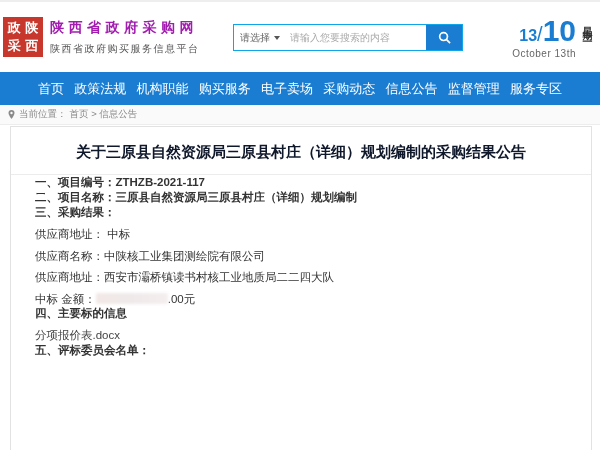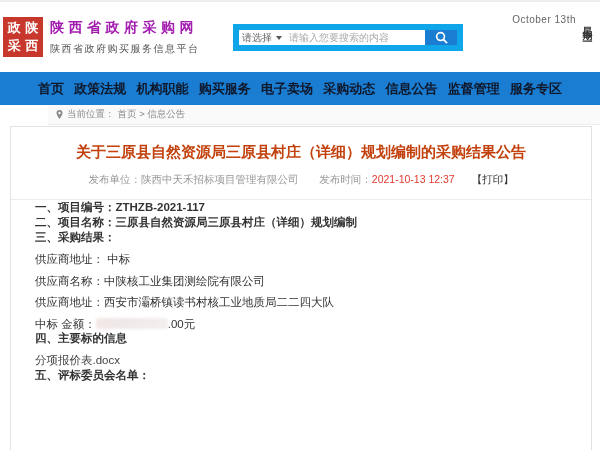--- a/index.html
+++ b/index.html
@@ -10,21 +10,21 @@
   
   .header { position:relative; height:70px; background:#fff; }
   .logo { position:absolute; left:3px; top:15px; width:40px; height:40px; background:#c8372b;
     display:grid; grid-template-columns:1fr 1fr; grid-template-rows:1fr 1fr; padding:3px; gap:1px; }
   .logo span { color:#fff; font-weight:bold; font-size:13px; line-height:16px; text-align:center; }
   .site-names { position:absolute; left:50px; top:17px; }
   .site-title { font-size:14px; font-weight:bold; color:#a21caf; letter-spacing:4.5px; }
   .site-sub { font-size:10px; font-weight:normal; color:#555; letter-spacing:1.5px; margin-top:5px; }
 
   .search { position:absolute; left:233px; top:22px; width:230px; height:27px;
-    border:6px solid #0ea5e9; display:flex; align-items:stretch; background:#fff; }
+    border:1px solid #0ea5e9; display:flex; align-items:stretch; background:#fff; }
   .search-select { width:52px; display:flex; align-items:center; justify-content:center;
     gap:4px; font-size:10px; color:#666; cursor:pointer; }
   .caret { width:0; height:0; border-left:3.5px solid transparent; border-right:3.5px solid transparent;
     border-top:4px solid #555; }
   .search-input { flex:1; border:none; outline:none; font-size:10px; color:#333; padding:0 4px;
     font-family:"Liberation Sans","DejaVu Sans",sans-serif; }
   .search-input::placeholder { color:#aaa; }
   .search-btn { width:36px; background:#1a7dd1; border:none; display:flex; align-items:center;
     justify-content:center; cursor:pointer; }
 
@@ -33,30 +33,30 @@
   .date-sm { font-size:16px; }
   .date-slash { font-size:20px; font-weight:normal; }
   .date-lg { font-size:30px; }
   .date-en { font-size:10px; color:#666; margin-top:0px; letter-spacing:0.5px;text-align:center; }
   .weekday { position:absolute; right:6px; top:16px; writing-mode:vertical-rl;
     font-size:10px; color:#333; letter-spacing:4px; font-weight:bold; }
 
   
   .nav { height:33px; background:#1a7dd1; display:flex; align-items:center;
     justify-content:space-between; padding:0 38px; }
-  .nav-item { color:#0f172a; font-size:13px; font-weight:bold; cursor:pointer; white-space:nowrap; }
+  .nav-item { color:#ffffff; font-size:13px; font-weight:normal; cursor:pointer; white-space:nowrap; }
 
   
   .crumb { height:20px; background:#fafafa; border-bottom:1px solid #ededed;
-    display:flex; align-items:center; padding-left:7px; font-size:9.5px; color:#888; gap:3px;margin-left:48px; }
+    display:flex; align-items:center; padding-left:7px; font-size:9.5px; color:#888; gap:3px; }
 
   
   .panel { position:absolute; left:10px; right:8px; top:124px; bottom:0;
     background:#fff; border:1px solid #e2e2e2; border-bottom:none; padding:15px 24px 0 24px; }
-  .art-title { text-align:center; font-size:15px; font-weight:bold; color:#c2410c; line-height:20px; }
+  .art-title { text-align:center; font-size:15px; font-weight:bold; color:#0f172a; line-height:20px; }
   .art-meta { text-align:center; font-size:10.5px; color:#999; margin-top:11px; }
   .art-meta .pub { margin-right:18px; }
   .art-meta .time { color:#e03a2f; }
   .art-meta .print { color:#333; margin-left:14px; cursor:pointer; }
   .sep { border:none; border-top:1px solid #ececec; margin:12px -24px 0 -24px; }
 
   .body-text { font-size:11.5px; }
   .sec { font-weight:bold; color:#333; line-height:15px; }
   .line { margin-top:7px; line-height:14.5px; color:#333; }
   .line .lbl { color:#333; }
@@ -89,20 +89,23 @@
       <input class="search-input" type="text" placeholder="请输入您要搜索的内容" style="">
       <button class="search-btn">
         <svg width="13" height="13" viewBox="0 0 14 14">
           <circle cx="6" cy="6" r="4.2" fill="none" stroke="#fff" stroke-width="1.8"></circle>
           <line x1="9.2" y1="9.2" x2="13" y2="13" stroke="#fff" stroke-width="1.8"></line>
         </svg>
       </button>
     </div>
 
     <div class="datebox">
+      <div class="date-top">
+        <span class="date-sm">13</span><span class="date-slash">/</span><span class="date-lg">10</span>
+      </div>
       <div class="date-en">October 13th</div>
     </div>
     <div class="weekday">星期三</div>
   </div>
 
   <div class="nav">
     <span class="nav-item">首页</span>
     <span class="nav-item">政策法规</span>
     <span class="nav-item">机构职能</span>
     <span class="nav-item">购买服务</span>
@@ -117,25 +120,20 @@
     <svg width="9" height="11" viewBox="0 0 12 14">
       <path d="M6 1a4 4 0 0 1 4 4c0 2.8-4 8-4 8S2 7.8 2 5a4 4 0 0 1 4-4z" fill="#8a8a8a"></path>
       <circle cx="6" cy="5" r="1.6" fill="#fafafa"></circle>
     </svg>
     <span>当前位置：</span>
     <span>首页 &gt; 信息公告</span>
   </div>
 
   <div class="panel">
     <div class="art-title">关于三原县自然资源局三原县村庄（详细）规划编制的采购结果公告</div>
-    <div class="art-meta">
-      <span class="pub"><span>发布单位：</span><span>陕西中天禾招标项目管理有限公司</span></span>
-      <span>发布时间：</span><span class="time">2021-10-13 12:37</span>
-      <span class="print">【打印】</span>
-    </div>
     <hr class="sep">
 
     <div class="body-text">
       <div class="sec"><span>一、项目编号：</span><span>ZTHZB-2021-117</span></div>
       <div class="sec"><span>二、项目名称：</span><span>三原县自然资源局三原县村庄（详细）规划编制</span></div>
       <div class="sec">三、采购结果：</div>
 
       <div class="line">供应商地址： 中标</div>
       <div class="line">供应商名称：中陕核工业集团测绘院有限公司</div>
       <div class="line">供应商地址：西安市灞桥镇读书村核工业地质局二二四大队</div>

